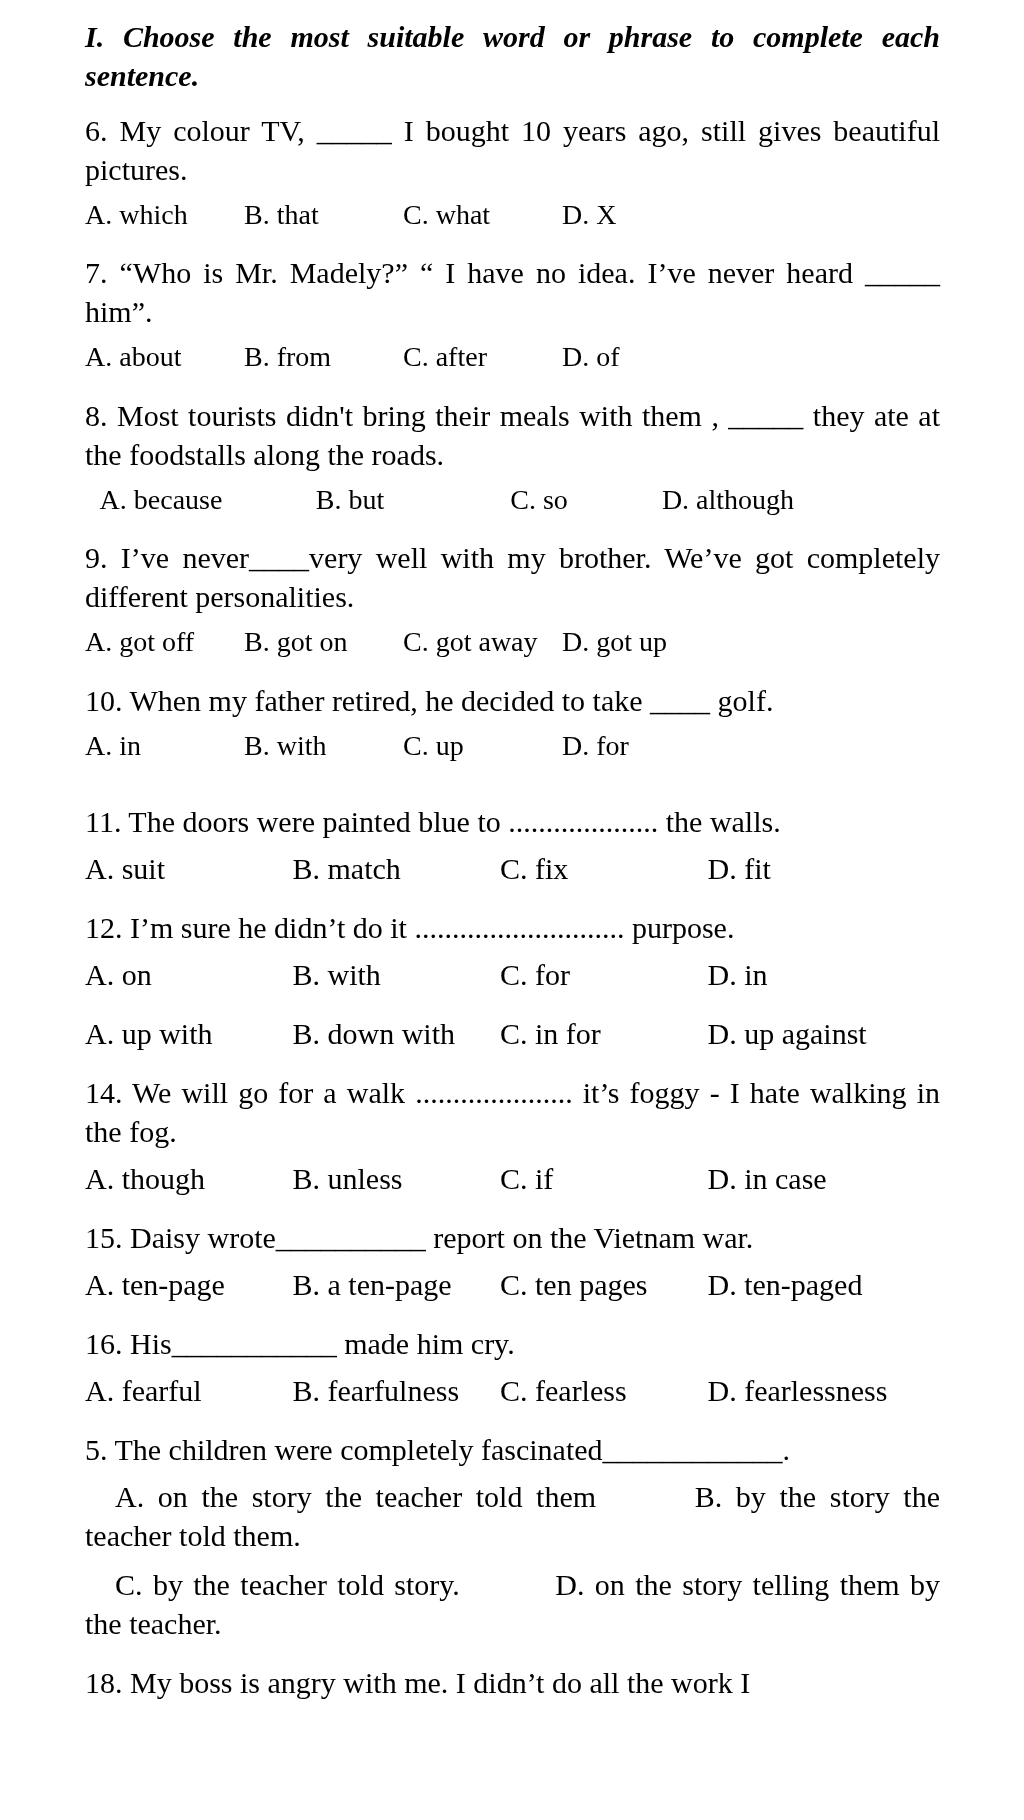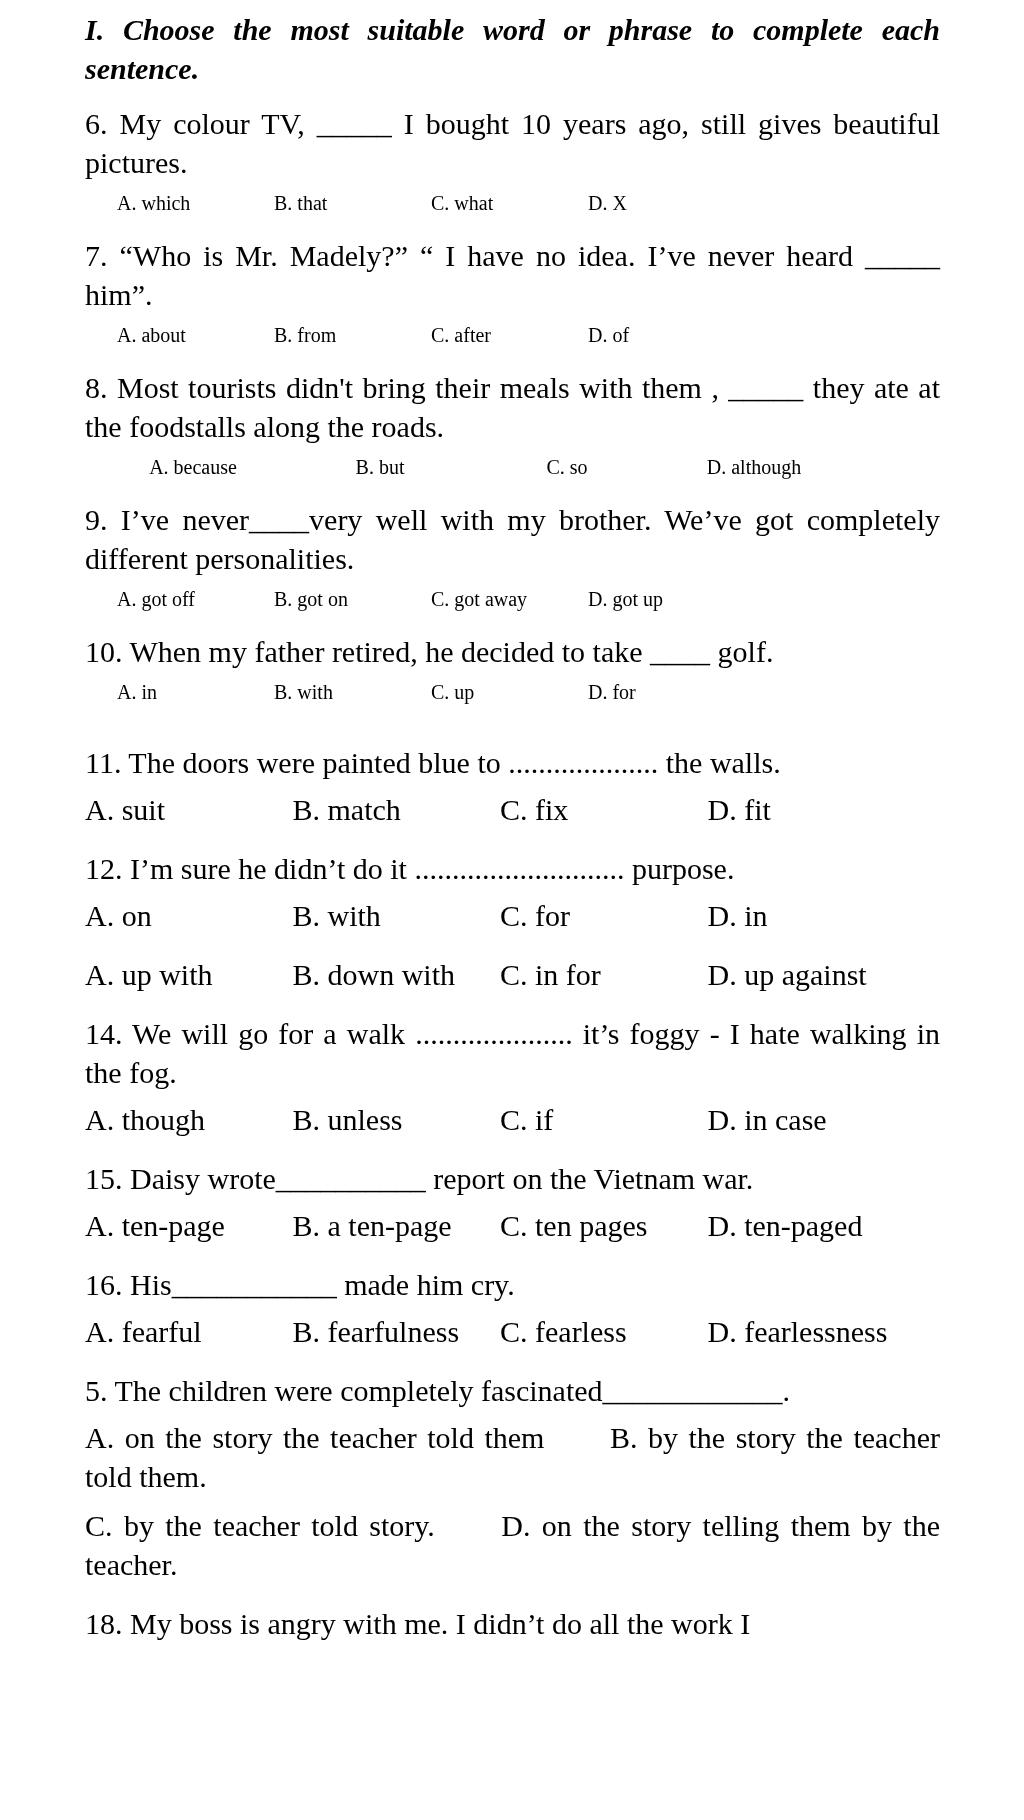--- a/index.html
+++ b/index.html
@@ -12,42 +12,42 @@
     font-family: "Liberation Serif", serif;
     font-size: 30px;
     line-height: 1.3;
     box-sizing: border-box;
     padding: 2px 84px 0 85px;
   }
   .heading {
     font-weight: bold;
     font-style: italic;
     text-align: justify;
-    margin: 8px 0 16px 0;
+    margin: 15px 0 16px 0;
   }
   .question { margin: 0 0 20px 0; }
   .q-text {
     text-align: justify;
     margin: 0 0 8px 0;
   }
   .options {
     margin: 0 0 2px 0;
     text-align: left;
     white-space: normal;
   }
   .options .opt { display: inline-block; }
-  .options.small { font-size: 20px; margin-left: 32px; }
+  .options.small { font-size: 28px; }
   .options.small .opt { min-width: 152px; }
   .options.large .opt { min-width: 200px; }
 
   
   [data-qnum="8"] .opt { min-width: 0; margin-right: 30px; text-align: center; }
   [data-qnum="11"] { margin-top: 38px; }
   [data-qnum="17"] .options { text-align: justify; margin-bottom: 10px; }
-  [data-qnum="17"] .options .opt { display: inline; min-width: 0; margin-right: 55px; }
+  [data-qnum="17"] .options .opt { display: inline; min-width: 0; margin-right: 55px; margin-left: 30px; }
   [data-qnum="18"] { margin-bottom: 7px; }
 </style>
 </head>
 <body>
 
 <div class="page">
   <p class="heading">I. Choose the most suitable word or phrase to complete each sentence.</p>
   <div id="qlist">
       <div class="question" data-qnum="6">
         <p class="q-text"><span>6.</span> <span>My colour TV, _____ I bought 10 years ago, still gives beautiful pictures.</span></p>

